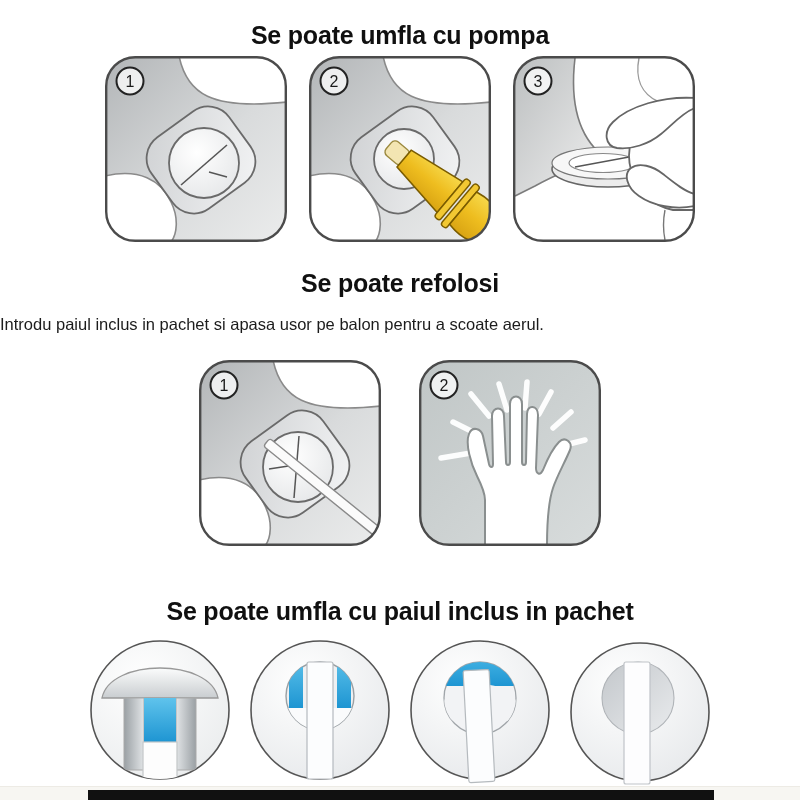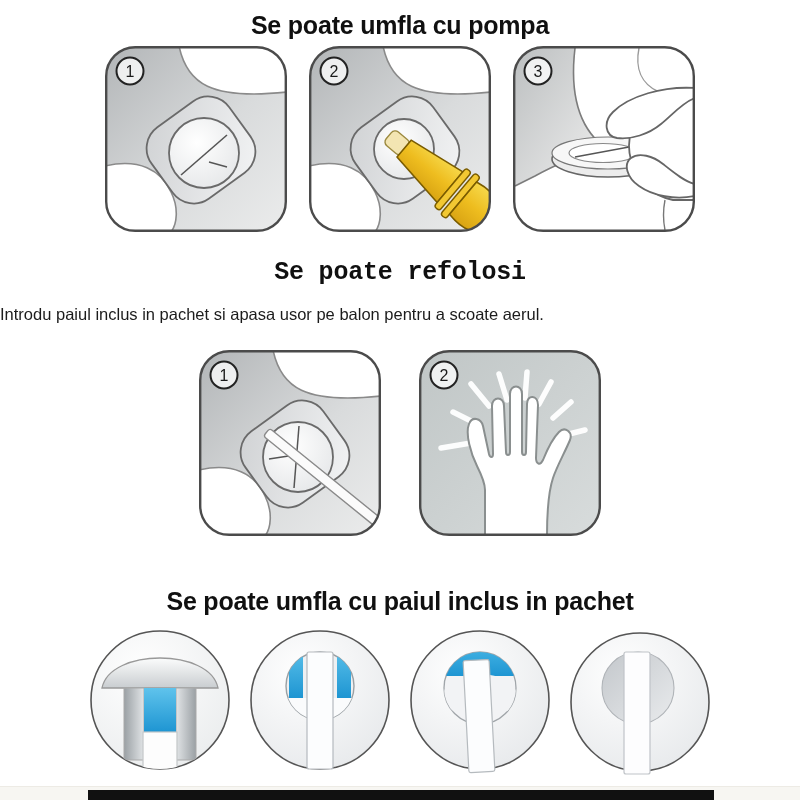--- a/index.html
+++ b/index.html
@@ -6,22 +6,22 @@
   body{
     width:800px;height:800px;position:relative;overflow:hidden;
     background:#ffffff;
     font-family:"Liberation Sans", sans-serif;
     color:#111;
   }
   .section-title{
     text-align:center;font-weight:bold;font-size:25px;line-height:30px;
     letter-spacing:-0.2px;color:#101010;
   }
-  #title-pump{margin-top:10px;}
-  #title-reuse{margin-top:26px;font-family:Liberation Mono, monospace;}
+  #title-pump{margin-top:20px;}
+  #title-reuse{margin-top:26px;}
   #title-straw{margin-top:50px;}
   .instruction{
     text-align:left;font-size:16.5px;line-height:20px;color:#1c1c1c;margin-top:16px;
   }
   .panel-row{display:flex;justify-content:center;align-items:flex-start;}
   #row-pump{gap:22px;margin-top:6px;}
   #row-reuse{gap:38px;margin-top:26px;}
   #row-straw{gap:0;margin-top:6px;}
   .panel{width:182px;height:186px;position:relative;}
   .panel svg{display:block;}

